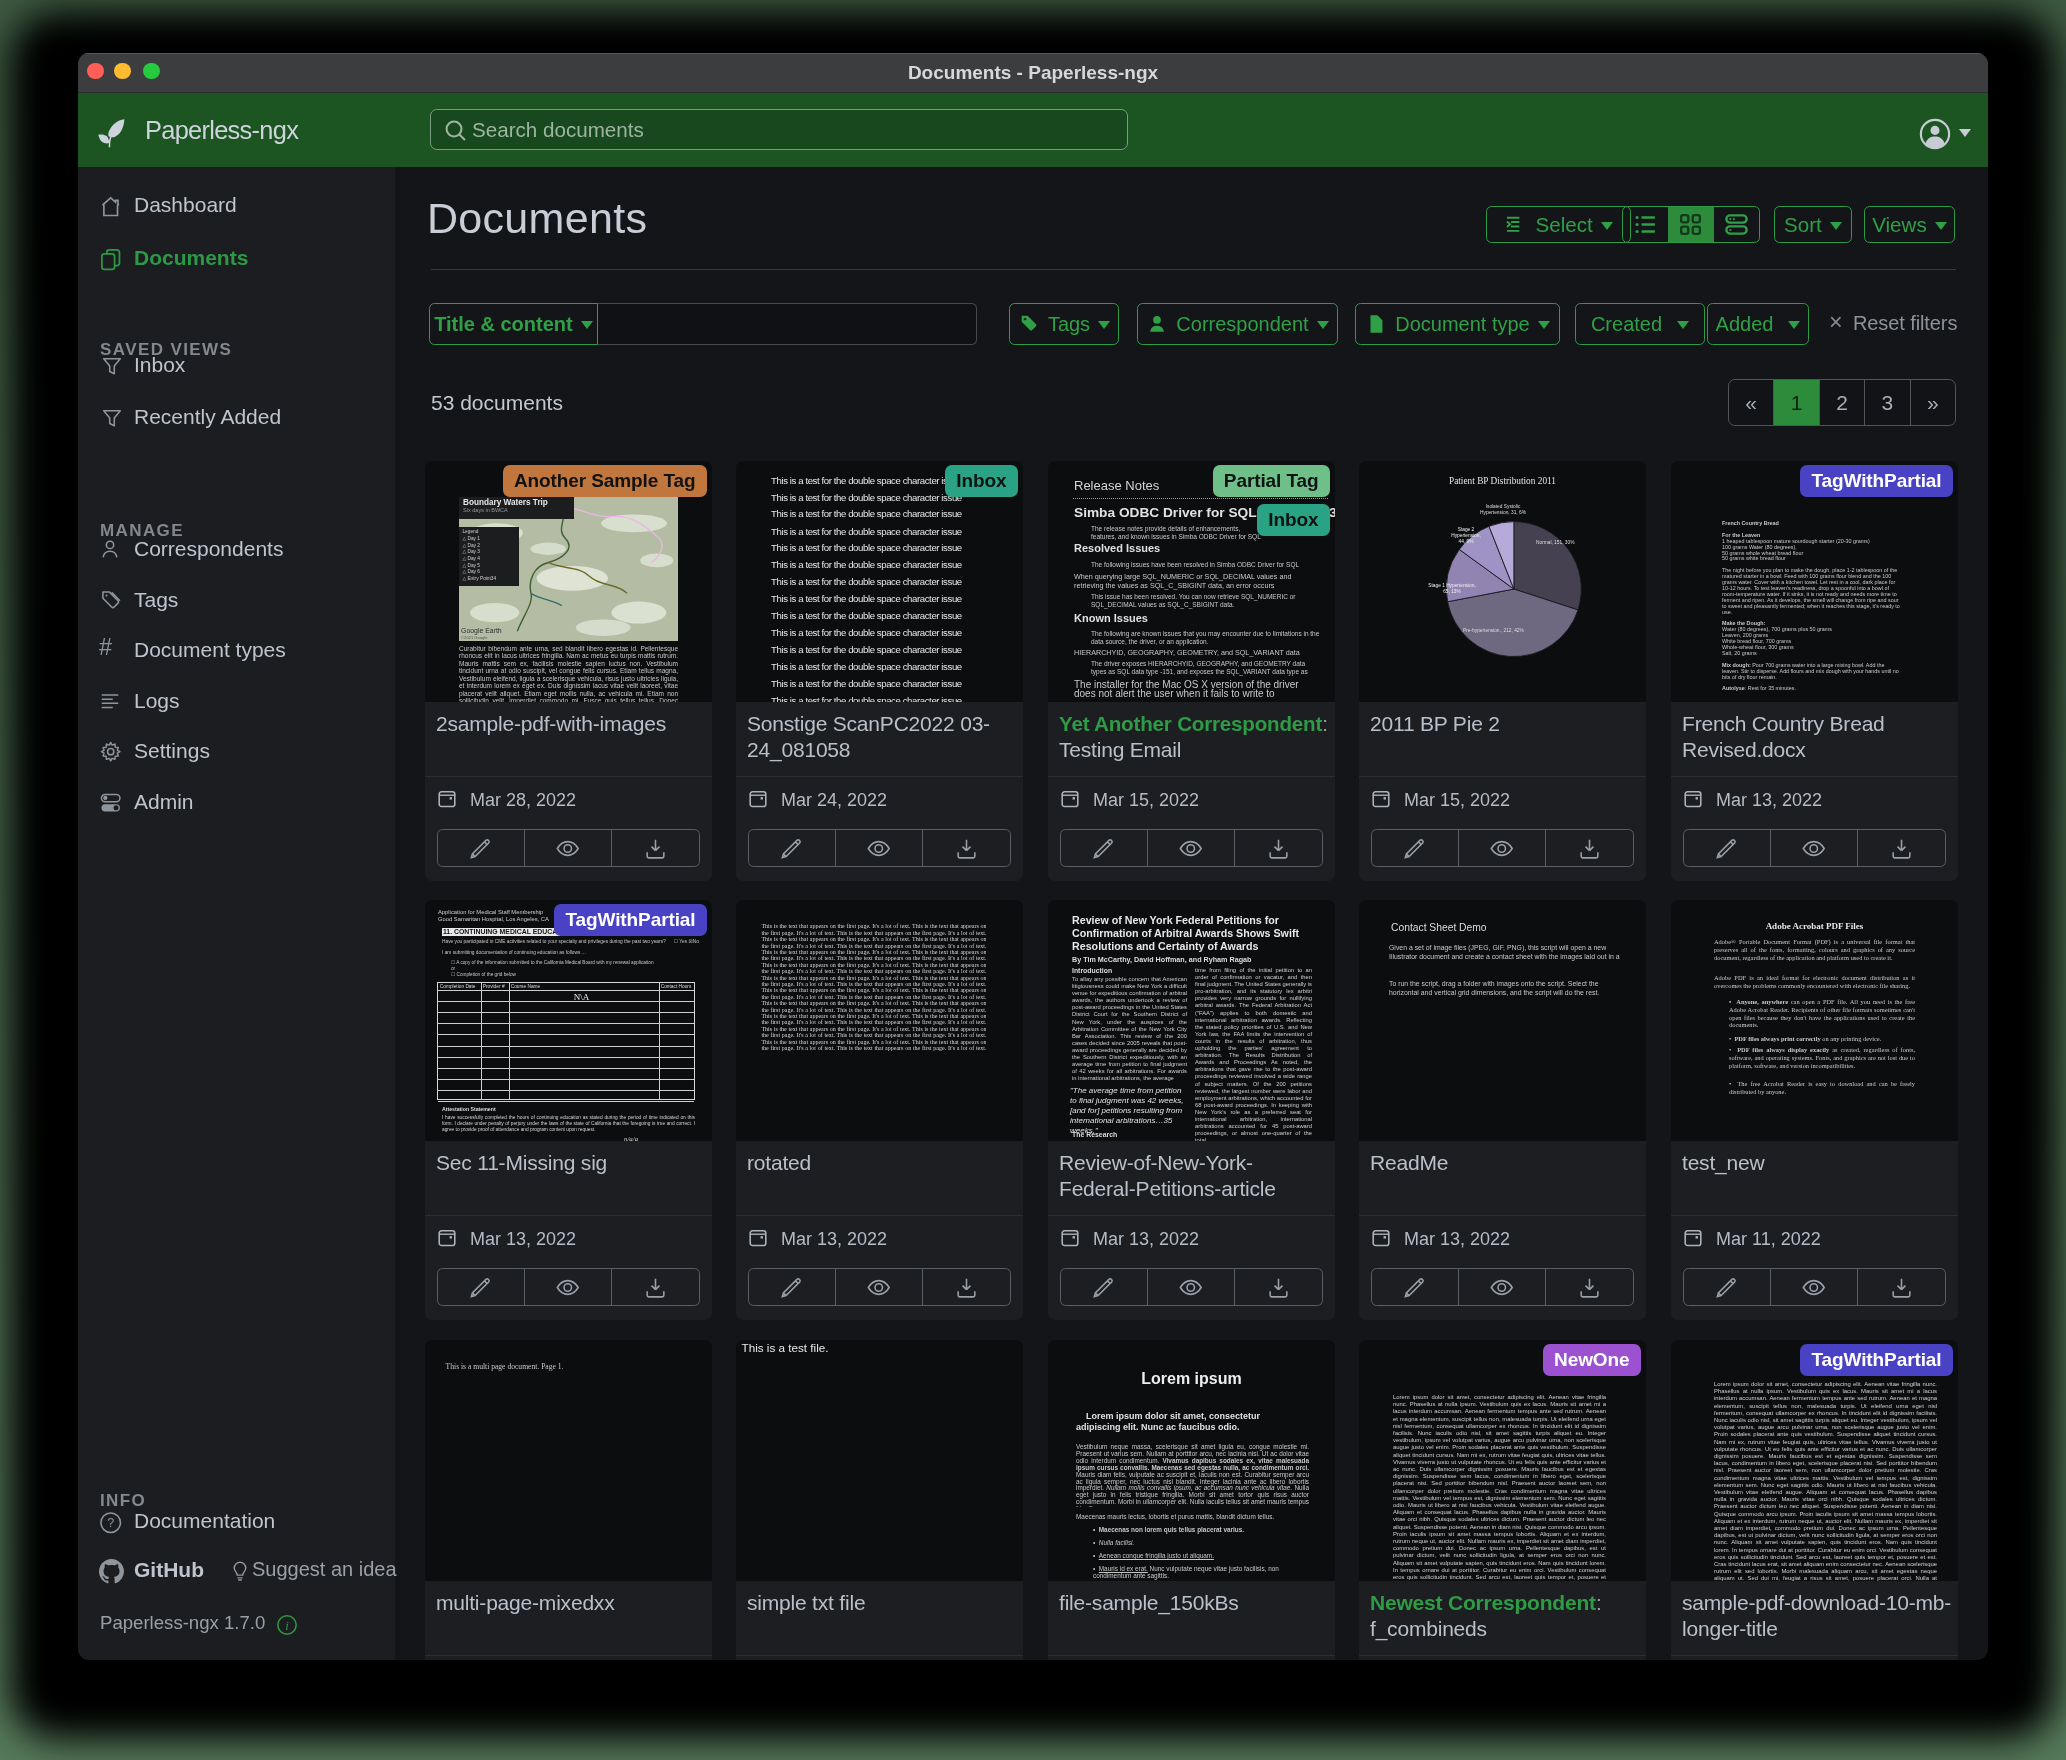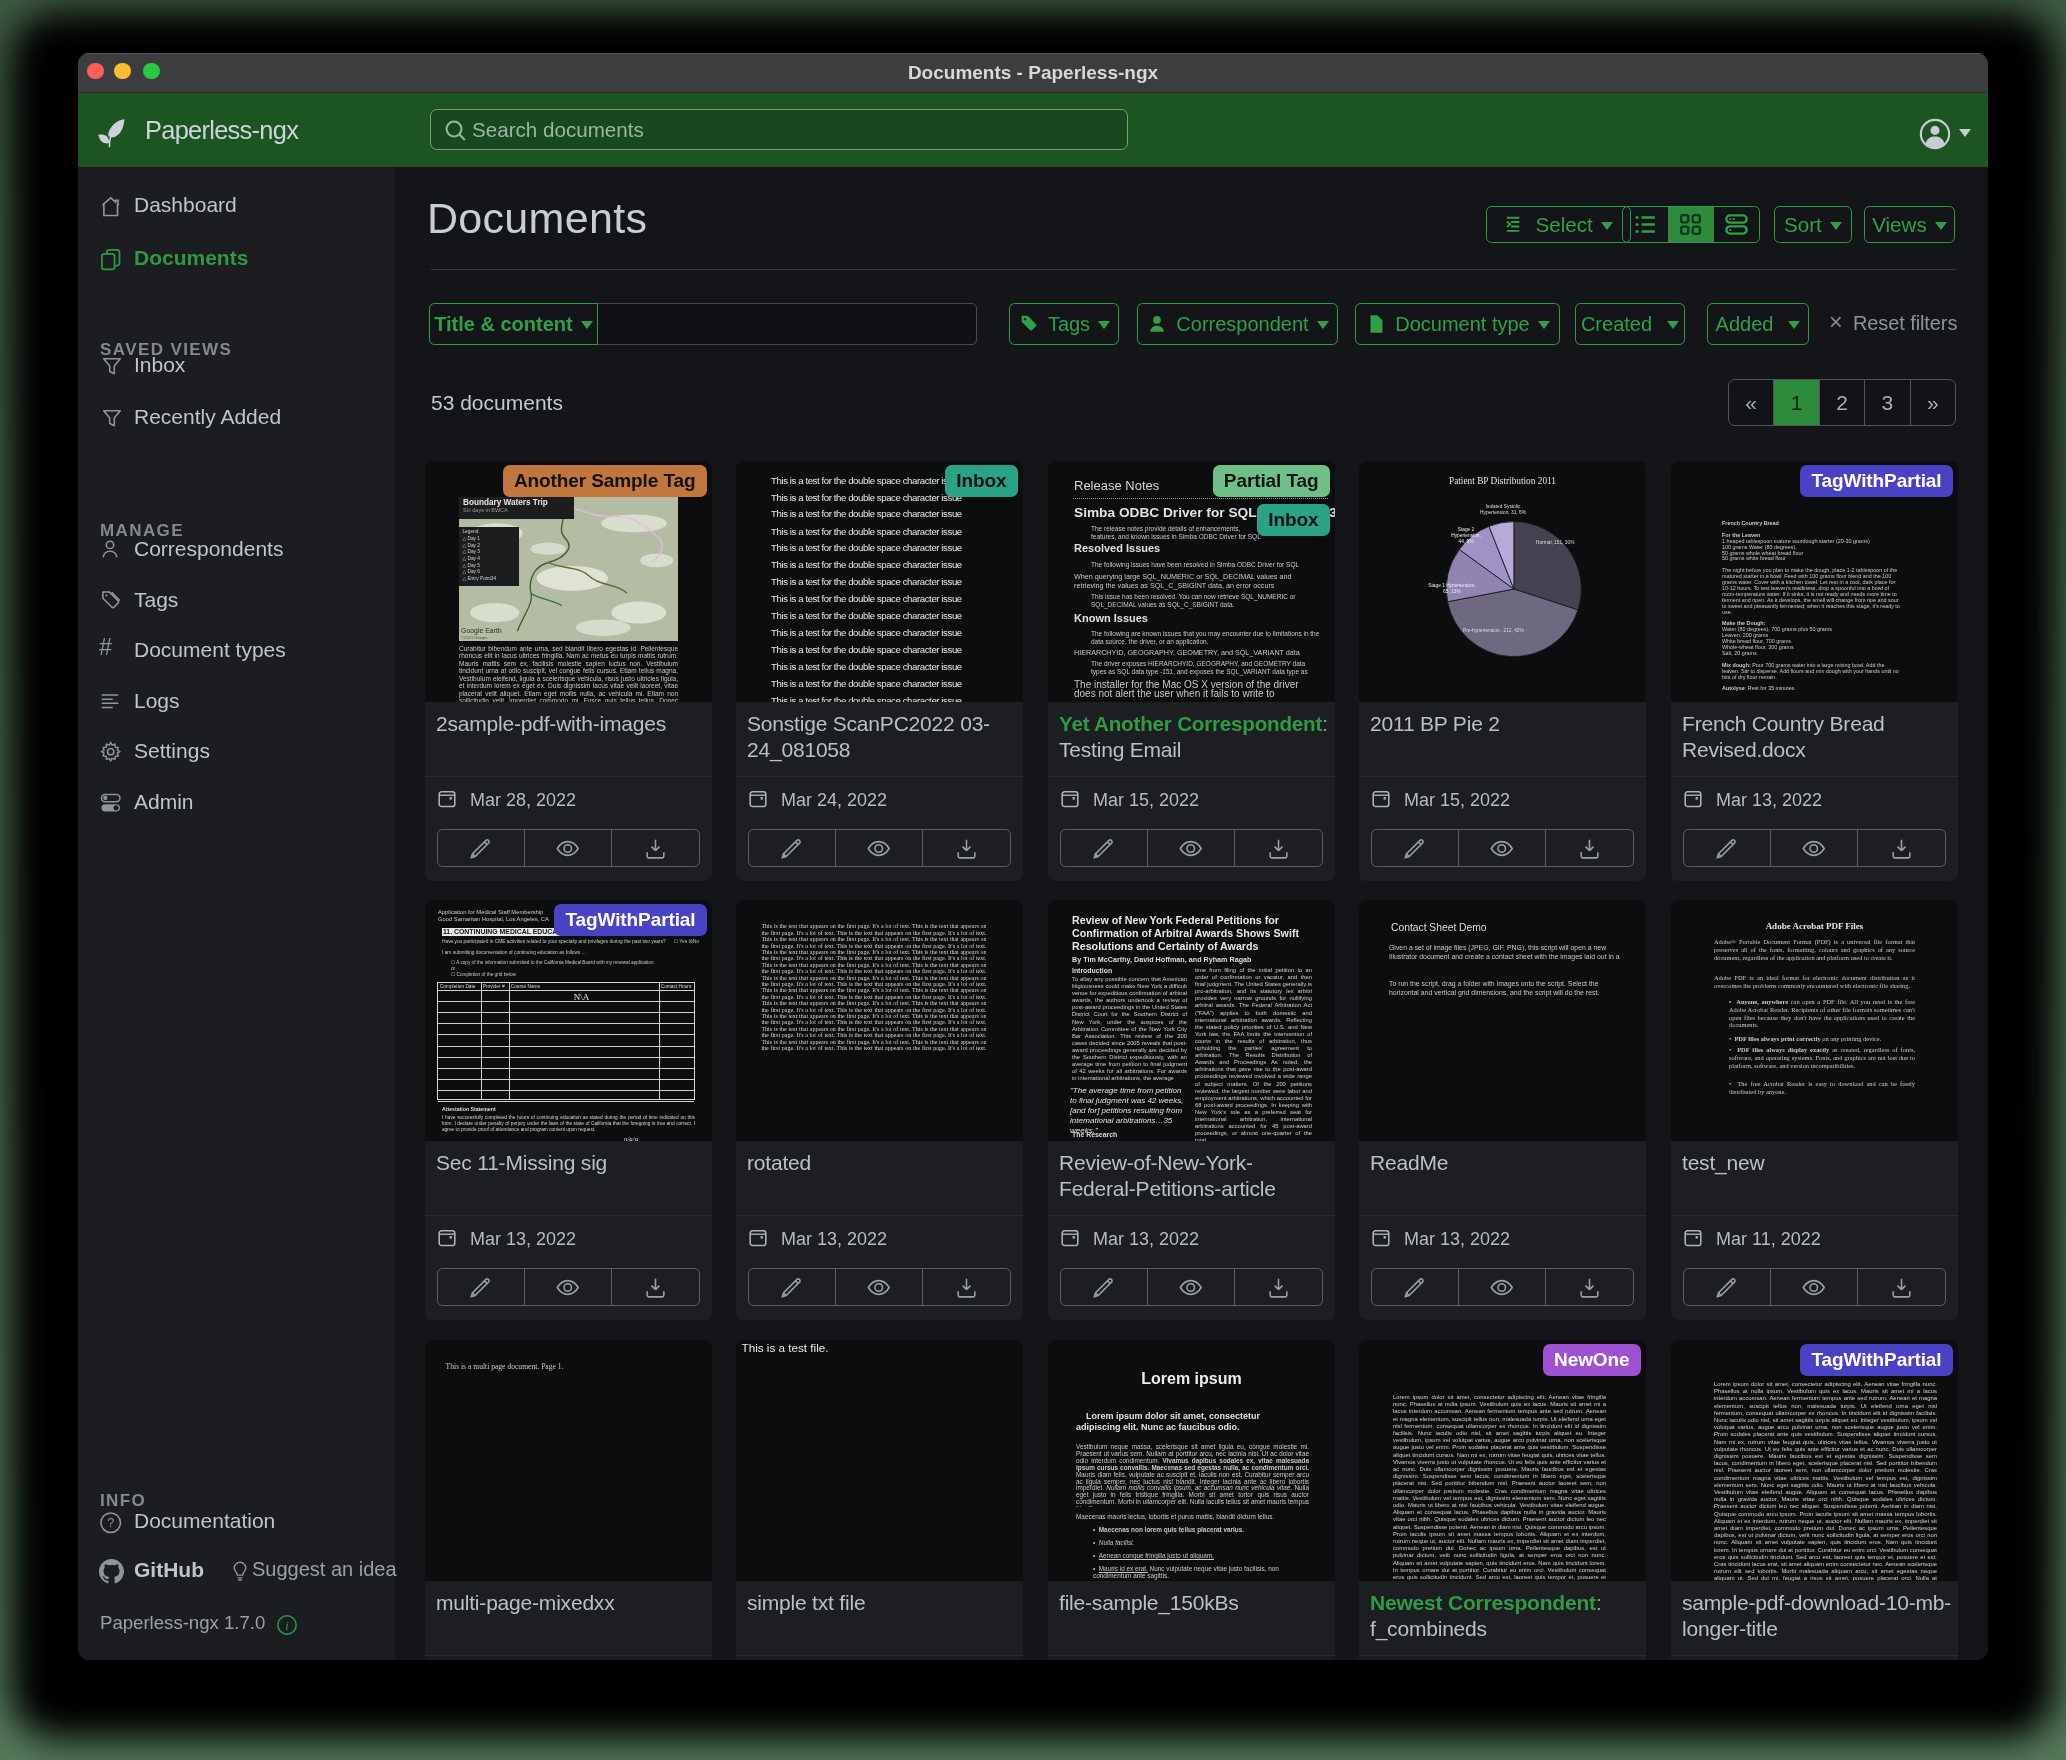--- a/index.html
+++ b/index.html
@@ -198,21 +198,21 @@
         <path d="M10.5 3 H4 V9.5 L13 18.5 A1.8 1.8 0 0 0 15.5 18.5 L19.5 14.5 A1.8 1.8 0 0 0 19.5 12 Z" fill="#30a047"></path>
         <circle cx="7.7" cy="6.7" r="1.3" fill="#141518"></circle>
       </svg>Tags<span class="caret"></span></div>
     <div class="btn" style="left:1059px;top:250px;width:201px;height:42px;font-size:20px"><svg width="22" height="22" viewBox="0 0 24 24">
         <circle cx="12" cy="7.5" r="4.2" fill="#30a047"></circle>
         <path d="M4.5 20.5 C5.5 15.3 8.5 14 12 14 C15.5 14 18.5 15.3 19.5 20.5 Z" fill="#30a047"></path>
       </svg>Correspondent<span class="caret"></span></div>
     <div class="btn" style="left:1277px;top:250px;width:205px;height:42px;font-size:20px"><svg width="22" height="22" viewBox="0 0 24 24">
         <path d="M6 2.5 H13.5 L19 8 V21.5 H6 Z" fill="#30a047"></path>
       </svg>Document type<span class="caret"></span></div>
-    <div class="btn" style="left:1497px;top:250px;width:110px;height:42px;font-size:20px;gap:15px">Created<span class="caret"></span></div>
+    <div class="btn" style="left:1497px;top:250px;width:130px;height:42px;font-size:20px;gap:15px">Created<span class="caret"></span></div>
     <div class="btn" style="left:1629px;top:250px;width:102px;height:42px;font-size:20px;gap:15px">Added<span class="caret"></span></div>
     <div style="position:absolute;left:1751px;top:256px;font-size:23.4px;color:#84898f">×</div>
     <div style="position:absolute;left:1775px;top:259px;font-size:20px;letter-spacing:-0.1px;color:#8d939b">Reset filters</div>
     <div class="count">53 documents</div>
     <div id="pgn">
       <div>«</div>
       <div class="act">1</div>
       <div>2</div>
       <div>3</div>
       <div>»</div>

